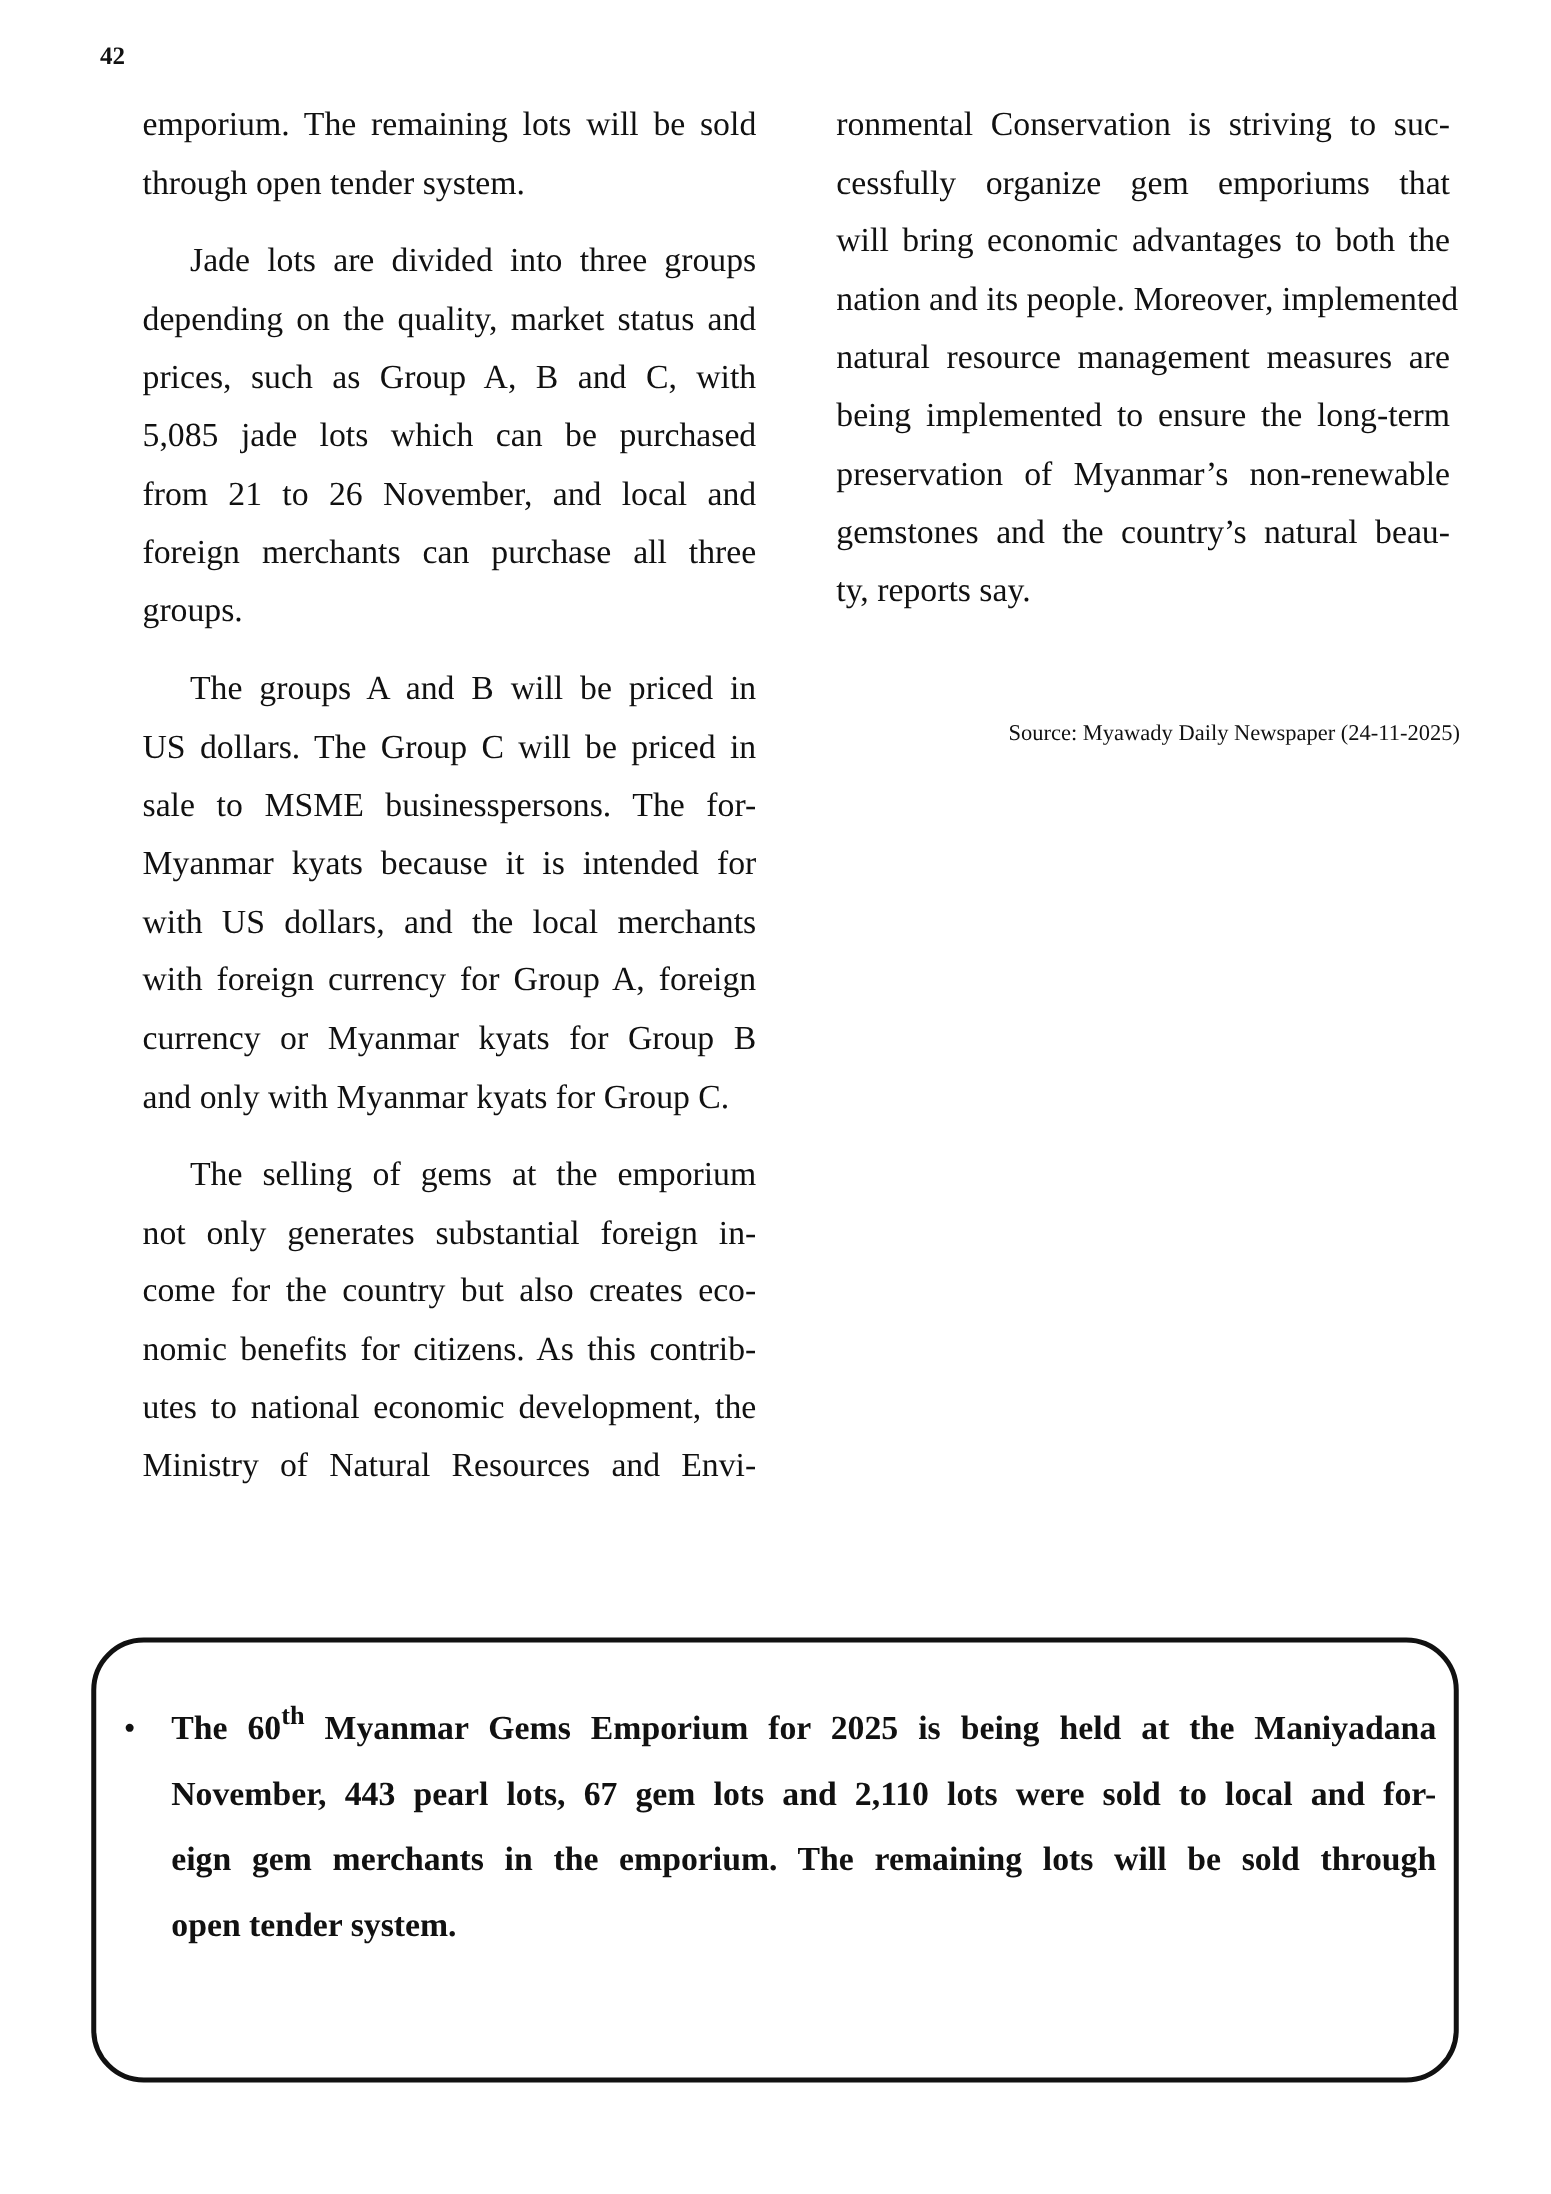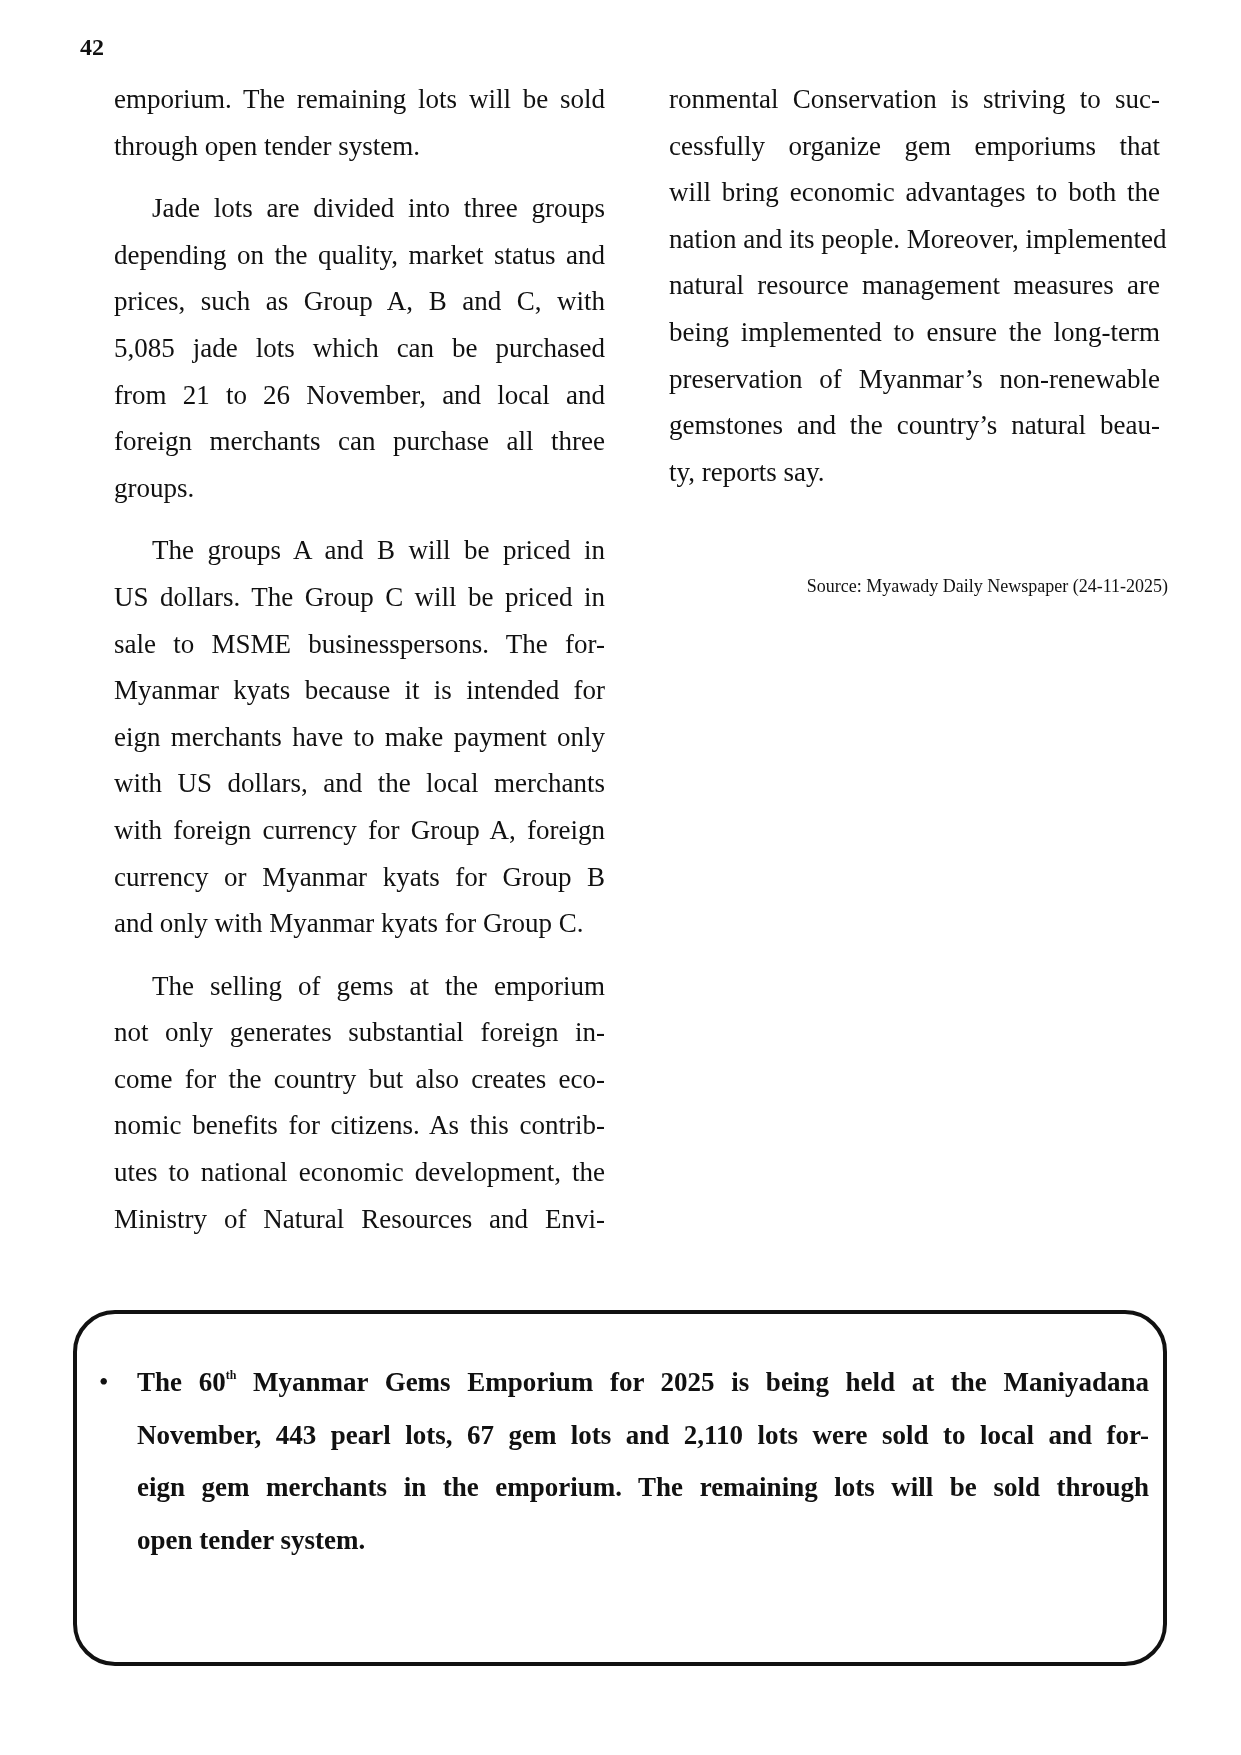--- a/index.html
+++ b/index.html
@@ -2,21 +2,21 @@
 <html><head>
 <meta charset="utf-8">
 <style>
   html, body { margin: 0; padding: 0; background: #ffffff; }
   body {
     width: 1241px; height: 1755px; position: relative; overflow: hidden;
     font-family: "Liberation Serif", "DejaVu Serif", serif; color: #111111;
   }
   .page-number {
     position: absolute; left: 80px; top: 34px;
-    font-size: 24px; font-weight: bold;
+    font-size: 20px; font-weight: bold;
   }
   .col { position: absolute; width: 515px; }
   .col-left { left: 90px; top: 76px; }
   .col-right { left: 645px; top: 76px; }
   .para { margin: 0; }
   .line {
     display: block; height: 46.6px; line-height: 46.6px; font-size: 27px;
     text-align: justify; text-align-last: justify; white-space: nowrap; margin-left: 24px;
   }
   .line.last { text-align-last: left; }
@@ -32,21 +32,21 @@
   }
   .box-inner { position: absolute; left: 60px; top: 42px; width: 1012px; }
   .bullet {
     position: absolute; left: -38px; top: 0; font-size: 27px; line-height: 52px;
   }
   .bline {
     display: block; height: 52.5px; line-height: 52.5px; font-size: 27px;
     font-weight: bold; text-align: justify; text-align-last: justify; white-space: nowrap;
   }
   .bline.last { text-align-last: left; font-family: Liberation Serif, serif; }
-  sup { font-size: 12px; line-height: 0; vertical-align: 12px; }
+  sup { font-size: 21px; line-height: 0; vertical-align: 12px; }
 </style>
 </head>
 <body>
 
 <div class="page-number">42</div>
 
 <div class="col col-left">
   <div class="para">
     <span class="line">emporium. The remaining lots will be sold</span>
     <span class="line last">through open tender system.</span>
@@ -60,21 +60,20 @@
     <span class="line">from 21 to 26 November, and local and</span>
     <span class="line">foreign merchants can purchase all three</span>
     <span class="line last">groups.</span>
   </div>
   <div class="gap"></div>
   <div class="para">
     <span class="line indent">The groups A and B will be priced in</span>
     <span class="line">US dollars. The Group C will be priced in</span>
     <span class="line">sale to MSME businesspersons. The for-</span>
     <span class="line">Myanmar kyats because it is intended for</span>
-    <span class="line">eign merchants have to make payment only</span>
     <span class="line">with US dollars, and the local merchants</span>
     <span class="line">with foreign currency for Group A, foreign</span>
     <span class="line">currency or Myanmar kyats for Group B</span>
     <span class="line last">and only with Myanmar kyats for Group C.</span>
   </div>
   <div class="gap"></div>
   <div class="para">
     <span class="line indent">The selling of gems at the emporium</span>
     <span class="line">not only generates substantial foreign in-</span>
     <span class="line">come for the country but also creates eco-</span>

